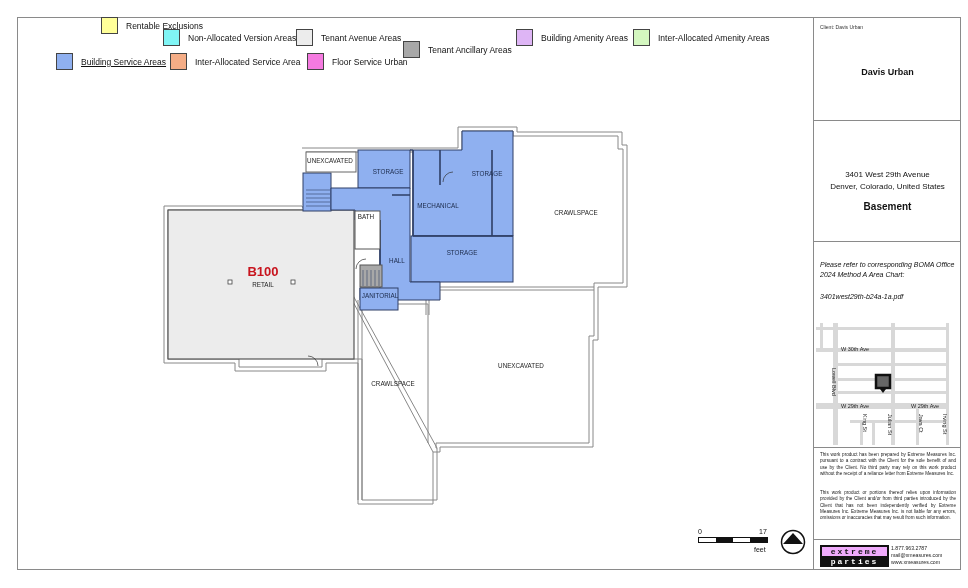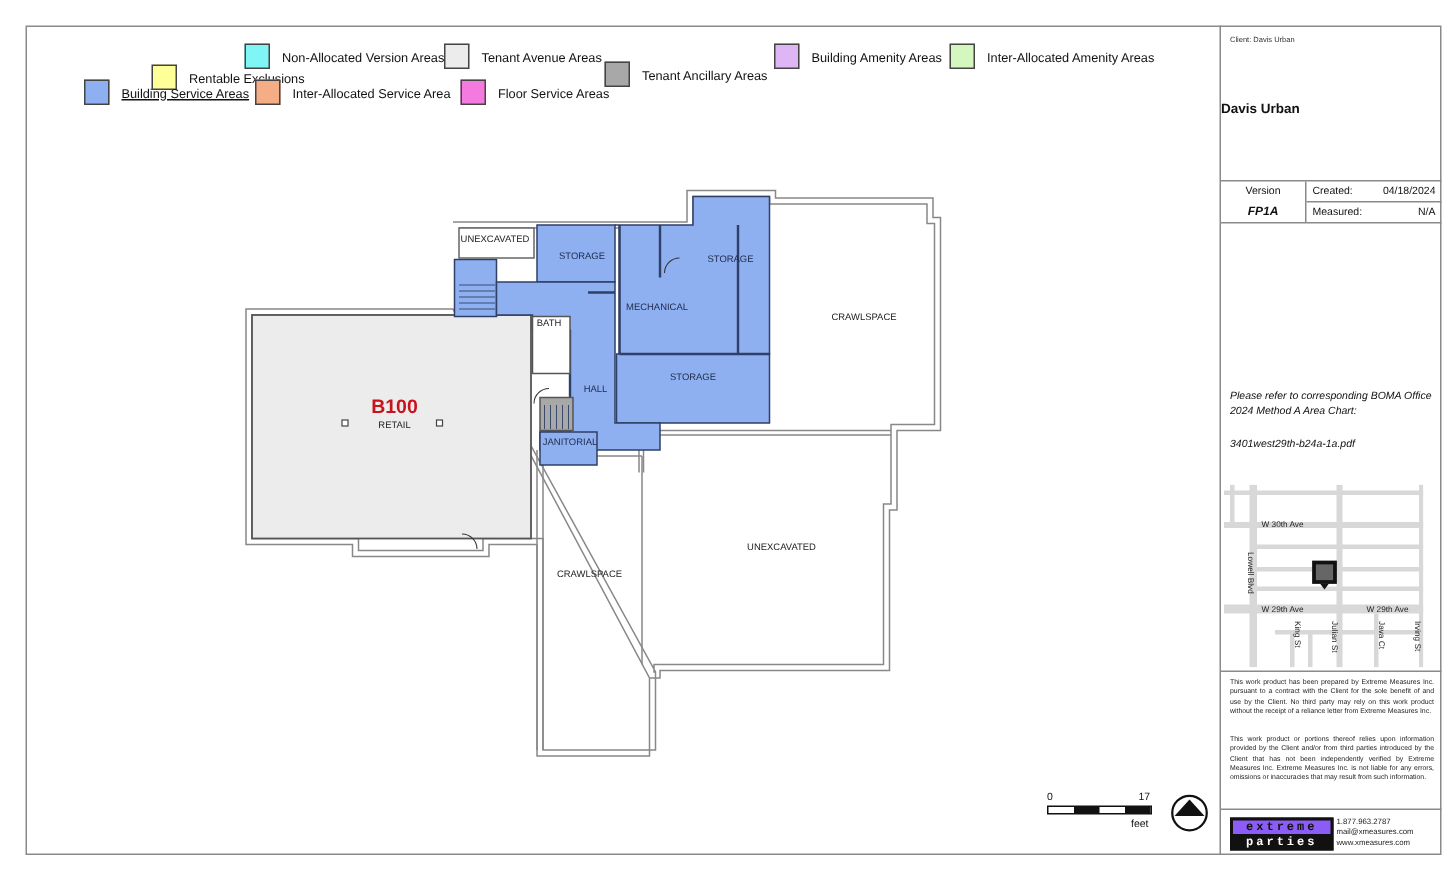--- a/index.html
+++ b/index.html
@@ -9,43 +9,43 @@
   .swatch{width:17px;height:17px;border:1px solid #444;box-sizing:border-box;margin-right:8px;}
   .plan{position:absolute;left:0;top:0;width:968px;height:488px;}
   .plan svg{position:absolute;left:0;top:0;}
   .room-label{position:absolute;font-size:6.3px;color:#222;white-space:nowrap;transform:translate(-50%,-50%);}
   .room-label.blue{color:#1b2a4a;}
   .unit-num{position:absolute;font-size:13px;font-weight:bold;color:#c8141e;transform:translate(-50%,-50%);}
   
   .tb{position:absolute;left:813px;top:17px;width:148px;height:553px;border-left:1px solid #8a8a8a;box-sizing:border-box;font-size:7px;}
   .tb-sec{position:absolute;left:0;width:147px;border-bottom:1px solid #8a8a8a;box-sizing:border-box;}
   .tb-client{position:absolute;left:6px;top:7px;font-size:5px;color:#333;}
-  .tb-clientname{position:absolute;left:0;width:147px;top:50px;text-align:left;font-weight:bold;font-size:9px;}
+  .tb-clientname{position:absolute;left:0;width:147px;top:50px;text-align:center;font-weight:bold;font-size:9px;}
   .tb-row{position:absolute;font-size:7px;}
   .tb-addr{position:absolute;left:0;width:147px;text-align:center;font-size:8px;line-height:12px;}
   .tb-floor{position:absolute;left:0;width:147px;text-align:center;font-size:10px;font-weight:bold;}
   .tb-note{position:absolute;left:6px;width:136px;font-size:7px;font-style:italic;line-height:9.5px;}
   .map{position:absolute;left:2px;top:306px;width:133px;height:122px;background:#fff;overflow:hidden;}
   .disclaimer{position:absolute;left:6px;width:136px;font-size:4.6px;line-height:6.3px;text-align:justify;color:#222;}
   .logo{position:absolute;left:6px;top:528px;width:67px;height:20px;background:#111;color:#fff;font-family:"Liberation Mono",monospace;font-weight:bold;font-size:8px;line-height:9px;text-align:center;letter-spacing:2px;border:1px solid #111;}
-  .logo .top{background:#8b5cf6;color:#111;display:block;margin:1px;}
+  .logo .top{background:#f0abfc;color:#111;display:block;margin:1px;}
   .contact{position:absolute;left:77px;top:528px;font-size:5.2px;line-height:7px;color:#222;}
   .scale{position:absolute;left:698px;top:528px;}
   .scale-bar{display:flex;width:70px;height:6px;border:1px solid #111;box-sizing:border-box;margin-top:9px;}
   .scale-bar span{flex:1;}
   .scale-bar span:nth-child(2),.scale-bar span:nth-child(4){background:#111;}
   .scale-lbl{position:absolute;font-size:7px;top:0;}
 </style>
 </head>
 <body>
 
 <div class="frame"></div>
 
 <div>
-  <div class="legend-item" style="left:56px;top:43px;padding-left:45px;">
+  <div class="legend-item" style="left:56px;top:17px;padding-left:45px;">
     <div class="swatch" style="background:#ffff99"></div>
     <span>Rentable Exclusions</span>
   </div>
   <div class="legend-item" style="left:163px;top:29px;">
     <div class="swatch" style="background:#80f5f5"></div>
     <span>Non-Allocated Version Areas</span>
   </div>
   <div class="legend-item" style="left:296px;top:29px;">
     <div class="swatch" style="background:#ececec"></div>
     <span>Tenant Avenue Areas</span>
@@ -65,21 +65,21 @@
   <div class="legend-item" style="left:56px;top:53px;text-decoration:underline;">
     <div class="swatch" style="background:#8fb0f0"></div>
     <span>Building Service Areas</span>
   </div>
   <div class="legend-item" style="left:170px;top:53px;">
     <div class="swatch" style="background:#f5ad86"></div>
     <span>Inter-Allocated Service Area</span>
   </div>
   <div class="legend-item" style="left:307px;top:53px;">
     <div class="swatch" style="background:#f57ae0"></div>
-    <span>Floor Service Areas</span>
+    <span>Floor Service Urban</span>
   </div>
 </div>
 
 <div class="plan">
   <svg width="968" height="588" viewBox="0 0 968 588">
     <g fill="none" stroke="#888" stroke-width="1">
 
       <path d="M302 148 H458 V127 H517 V132 H622 V145 H627 V287 H598 V340 H593 V447 H440 V452 H433 V452 M433 452 V504 H358 V363 H326 V371 H235 V363 H164 V206 H302 Z"></path>
       <path d="M306 152 H462 V131 H513 V136 H618 V149 H623 V283 H594 V336 H589 V443 H436 V448 H437 M437 448 V500 H362 V359 H322 V367 H239 V359 H168 V210 H306 Z"></path>
       <path d="M426 287 H594 M426 290 H594 M426 290 V315 M429 290 V315"></path>
@@ -149,29 +149,24 @@
 <svg style="position:absolute;left:780px;top:529px;" width="26" height="26">
   <circle cx="13" cy="13" r="11.5" fill="#fff" stroke="#111" stroke-width="1.5"></circle>
   <path d="M3 15 L13 4 L23 15 Z" fill="#111"></path>
 </svg>
 
 <div class="tb">
   <div class="tb-sec" style="top:0;height:104px;">
     <div class="tb-client">Client:  Davis Urban</div>
     <div class="tb-clientname">Davis Urban</div>
   </div>
-  <div class="tb-sec" style="top:104px;height:28px;">
-    <div style="position:absolute;left:56px;top:0;width:1px;height:27px;background:#8a8a8a;"></div>
-    <div style="position:absolute;left:57px;top:13px;width:90px;height:1px;background:#8a8a8a;"></div>
-    <div class="tb-row" style="left:0;width:56px;text-align:center;top:3px;">Version</div>
-    <div class="tb-row" style="left:0;width:56px;text-align:center;top:15px;font-weight:bold;font-style:italic;font-size:8px;">FP1A</div>
-    <div class="tb-row" style="left:61px;top:3px;">Created:</div>
-    <div class="tb-row" style="right:4px;top:3px;">04/18/2024</div>
-    <div class="tb-row" style="left:61px;top:17px;">Measured:</div>
-    <div class="tb-row" style="right:4px;top:17px;">N/A</div>
+  <div class="tb-sec" style="top:132px;height:93px;">
+    <div class="tb-addr" style="top:20px;">3401 West 29th Avenue</div>
+    <div class="tb-addr" style="top:32px;">Denver, Colorado, United States</div>
+    <div class="tb-floor" style="top:52px;">Basement</div>
   </div>
   <div class="tb-sec" style="top:225px;height:82px;border-bottom:none;">
     <div class="tb-note" style="top:18px;">Please refer to corresponding BOMA Office 2024 Method A Area Chart:</div>
     <div class="tb-note" style="top:50px;">3401west29th-b24a-1a.pdf</div>
   </div>
   <div class="map">
     <svg width="133" height="122">
       <g fill="#d8d8d8">
         <rect x="0" y="4" width="133" height="3"></rect>
         <rect x="0" y="25" width="133" height="4"></rect>

